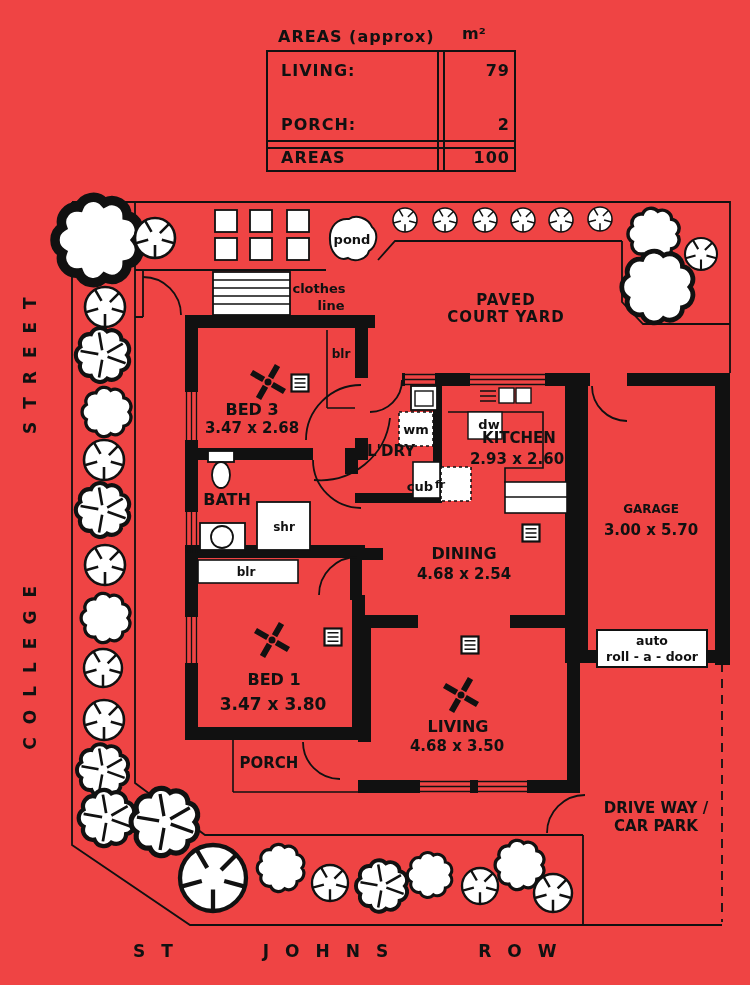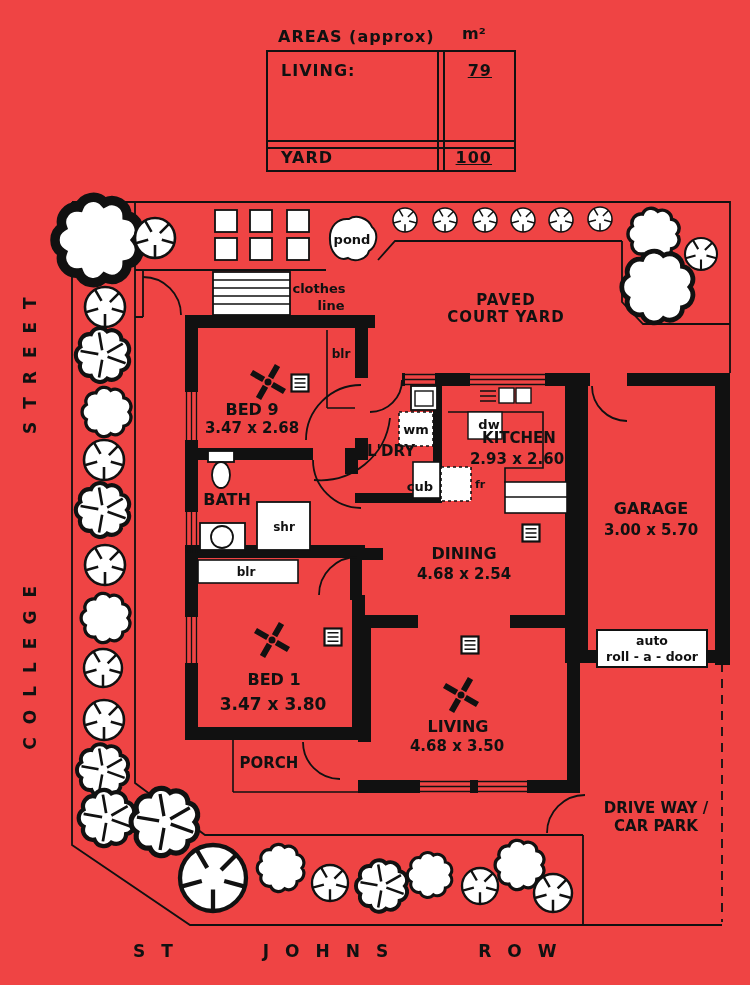--- a/index.html
+++ b/index.html
@@ -8,21 +8,21 @@
   .lbl{position:absolute;transform:translate(-50%,-50%);font-weight:bold;color:#111;
        white-space:nowrap;line-height:1.05;}
   svg{position:absolute;left:0;top:0;}
   
   .tbl-title{position:absolute;left:278px;top:27px;font-size:16px;font-weight:bold;letter-spacing:1px;}
   .tbl-unit{position:absolute;left:462px;top:24px;font-size:16px;font-weight:bold;}
   .tbl-box{position:absolute;left:266px;top:50px;width:246px;height:118px;border:2.5px solid #111;}
   .tbl-vline{position:absolute;left:169px;top:0;bottom:0;width:4px;border-left:2px solid #111;border-right:2px solid #111;}
   .tbl-row{position:absolute;left:0;right:0;height:27px;font-size:16px;font-weight:bold;padding-left:48px;}
   .tbl-row .rl{position:absolute;left:13px;top:3px;letter-spacing:1px;}
-  .tbl-row .rv{position:absolute;right:22px;top:3px;letter-spacing:1px;text-decoration:underline;}
+  .tbl-row .rv{position:absolute;right:4px;top:3px;letter-spacing:1px;}
   .tbl-sep{position:absolute;left:0;right:0;top:88px;height:5px;border-top:2px solid #111;border-bottom:2px solid #111;}
   
   .street-left{position:absolute;left:-230px;top:505px;width:520px;height:24px;line-height:24px;
       transform:rotate(-90deg);text-align:center;font-size:17px;font-weight:bold;
       letter-spacing:13px;word-spacing:120px;white-space:nowrap;}
   .street-bottom{position:absolute;left:133px;top:941px;width:600px;text-align:left;
       font-size:17px;font-weight:bold;letter-spacing:16px;word-spacing:52px;white-space:nowrap;}
 </style>
 </head>
 <body>
@@ -205,57 +205,61 @@
   </svg>
 
   <div class="tbl-title">AREAS (approx)</div>
   <div class="tbl-unit">m²</div>
   <div class="tbl-box">
     <div class="tbl-vline"></div>
     <div class="tbl-row" style="top:6px">
       <span class="rl">LIVING:</span>
       <span class="rv">79</span>
     </div>
+    <div class="tbl-row" style="top:60px">
+      <span class="rl">PORCH:</span>
+      <span class="rv">2</span>
+    </div>
     <div class="tbl-sep"></div>
     <div class="tbl-row" style="top:93px">
-      <span class="rl">YARD</span>
+      <span class="rl">AREAS</span>
       <span class="rv">100</span>
     </div>
   </div>
 
   <div class="street-left">COLLEGE STREET</div>
   <div class="street-bottom">ST JOHNS ROW</div>
 
   <div class="lbl" style="left:506px;top:301px;font-size:15px;letter-spacing:1px">PAVED</div>
   <div class="lbl" style="left:506px;top:318px;font-size:15px;letter-spacing:1px">COURT YARD</div>
   <div class="lbl" style="left:352px;top:240px;font-size:13px">pond</div>
   <div class="lbl" style="left:319px;top:289px;font-size:13px">clothes</div>
   <div class="lbl" style="left:331px;top:306px;font-size:13px">line</div>
   <div class="lbl" style="left:656px;top:809px;font-size:15px">DRIVE WAY /</div>
   <div class="lbl" style="left:656px;top:827px;font-size:15px">CAR PARK</div>
 
-  <div class="lbl" style="left:252px;top:410px;font-size:16px">BED 9</div>
+  <div class="lbl" style="left:252px;top:410px;font-size:16px">BED 3</div>
   <div class="lbl" style="left:252px;top:429px;font-size:15px">3.47 x 2.68</div>
   <div class="lbl" style="left:227px;top:500px;font-size:16px">BATH</div>
   <div class="lbl" style="left:391px;top:452px;font-size:15px">L'DRY</div>
   <div class="lbl" style="left:519px;top:439px;font-size:15px">KITCHEN</div>
   <div class="lbl" style="left:517px;top:460px;font-size:15px">2.93 x 2.60</div>
   <div class="lbl" style="left:464px;top:554px;font-size:16px">DINING</div>
   <div class="lbl" style="left:464px;top:575px;font-size:15px">4.68 x 2.54</div>
-  <div class="lbl" style="left:651px;top:509px;font-size:16px">GARAGE</div>
+  <div class="lbl" style="left:651px;top:509px;font-size:12px">GARAGE</div>
   <div class="lbl" style="left:651px;top:531px;font-size:15px">3.00 x 5.70</div>
   <div class="lbl" style="left:274px;top:680px;font-size:16px">BED 1</div>
   <div class="lbl" style="left:273px;top:705px;font-size:17px">3.47 x 3.80</div>
   <div class="lbl" style="left:458px;top:727px;font-size:16px">LIVING</div>
   <div class="lbl" style="left:457px;top:747px;font-size:15px">4.68 x 3.50</div>
   <div class="lbl" style="left:269px;top:764px;font-size:15px">PORCH</div>
 
   <div class="lbl" style="left:341px;top:354px;font-size:12px">blr</div>
   <div class="lbl" style="left:246px;top:572px;font-size:12px">blr</div>
   <div class="lbl" style="left:416px;top:430px;font-size:13px">wm</div>
   <div class="lbl" style="left:420px;top:487px;font-size:13px">cub</div>
-  <div class="lbl" style="left:480px;top:485px;font-size:11px">fr</div>
+  <div class="lbl" style="left:440px;top:485px;font-size:11px">fr</div>
   <div class="lbl" style="left:489px;top:425px;font-size:13px">dw</div>
   <div class="lbl" style="left:284px;top:527px;font-size:12px">shr</div>
   <div class="lbl" style="left:652px;top:641px;font-size:12.5px">auto</div>
   <div class="lbl" style="left:652px;top:657px;font-size:12.5px">roll - a - door</div>
 
 </div>
 
 </body></html>

